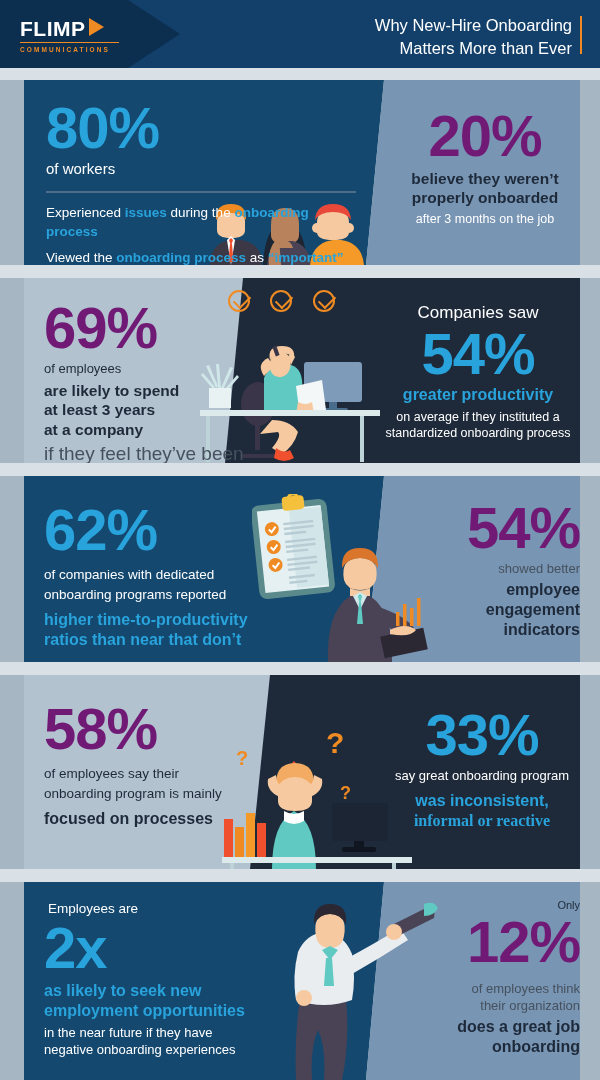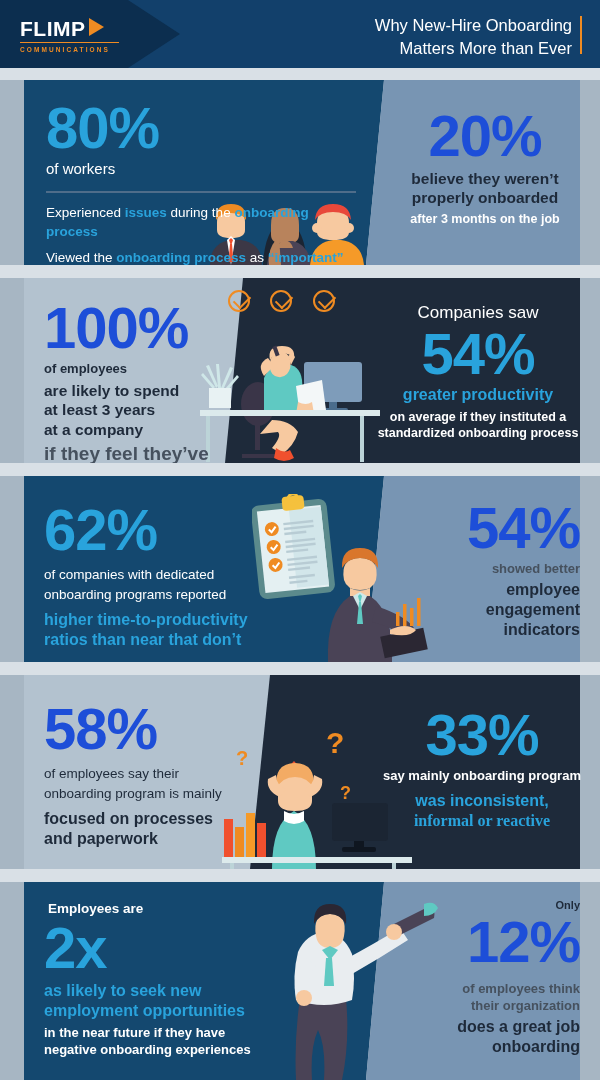--- a/index.html
+++ b/index.html
@@ -87,24 +87,24 @@
   .s5 .pane-right { left:366px; right:20px; background:#7895b3;
                     clip-path:polygon(18px 0, 100% 0, 100% 100%, 0 100%); }
 
   
   .stat { position:absolute; }
   .bignum {
     font-size:58px; font-weight:bold; line-height:.95; letter-spacing:-1px;
     font-family:"Liberation Sans", sans-serif;
   }
   .bignum.blue { color:#29a3dc; }
-  .bignum.dark { color:#1d4ed8; }
+  .bignum.dark { color:#701a75; }
   .lite { font-size:15px; font-weight:400; line-height:1.3; }
   .bold { font-size:15.5px; font-weight:bold; line-height:1.25; }
-  .small { font-size:12.5px; font-weight:700; line-height:1.3; }
+  .small { font-size:12.5px; font-weight:400; line-height:1.3; }
   .w  { color:#ffffff; }
   .d  { color:#1e2a3a; }
   .b  { color:#29a3dc; }
   .dg { color:#46515e; }
   .rule { height:2px; background:#0d3354; margin:8px 0 10px 0; }
   .rule.lightline { background:#4f6d8a; }
   .fine { font-size:13.5px; font-weight:400; line-height:1.45; }
 
   
   .art { position:absolute; }
@@ -232,21 +232,21 @@
         <path d="M72 94 q18 0 26 12 q-4 14-16 22 l-10-6 q10-12 6-16 l-18 2z" fill="#f7c9a0"></path>
         <path d="M76 122 q8 6 14 2 l4 8 q-10 6-20 0z" fill="#f0502e"></path>
 
         <rect x="0" y="84" width="180" height="6" fill="#dceaec"></rect>
         <rect x="160" y="90" width="4" height="46" fill="#bcd4d8"></rect>
         <rect x="6" y="90" width="4" height="46" fill="#bcd4d8"></rect>
       </svg>
     </div>
 
     <div class="stat" style="left:44px; top:22px; width:200px;">
-      <div class="bignum dark">100%</div>
+      <div class="bignum dark">69%</div>
       <div class="small d" style="margin-top:6px; font-size:13px;">of employees</div>
       <div class="bold d" style="margin-top:3px;">are likely to spend</div>
       <div class="bold d">at least 3 years</div>
       <div class="bold d">at a company</div>
       <div class="small dg" style="margin-top:3px; font-size:19px;">if they feel they’ve been</div>
       <div class="small dg" style="font-size:13px;">properly onboarded</div>
     </div>
 
     <div class="stat" style="left:372px; top:24px; width:212px; text-align:center;">
       <div class="lite w" style="font-size:17px;">Companies saw</div>
@@ -371,26 +371,25 @@
         <rect x="8" y="148" width="4" height="6" fill="#bcd4d8"></rect>
         <rect x="170" y="148" width="4" height="6" fill="#bcd4d8"></rect>
       </svg>
     </div>
 
     <div class="stat" style="left:44px; top:26px; width:230px;">
       <div class="bignum dark">58%</div>
       <div class="fine d" style="margin-top:8px;">of employees say their</div>
       <div class="fine d">onboarding program is mainly</div>
       <div class="bold d" style="margin-top:6px; font-size:16px;">focused on processes</div>
-      <div class="bold d" style="font-size:16px;">and paperwork</div>
     </div>
 
     <div class="stat" style="left:382px; top:32px; width:200px; text-align:center;">
       <div class="bignum blue">33%</div>
-      <div class="small w" style="margin-top:6px; font-size:13px;">say mainly onboarding program</div>
+      <div class="small w" style="margin-top:6px; font-size:13px;">say great onboarding program</div>
       <div class="bold b" style="margin-top:6px; font-size:16px;">was inconsistent,</div>
       <div class="bold b" style="font-size:16px;font-family:Liberation Serif, serif;">informal or reactive</div>
     </div>
   </div>
 
   <div class="section s5">
     <div class="edge-l"></div>
     <div class="panel pane-left"></div>
     <div class="panel pane-right"></div>
     <div class="edge-r"></div>

